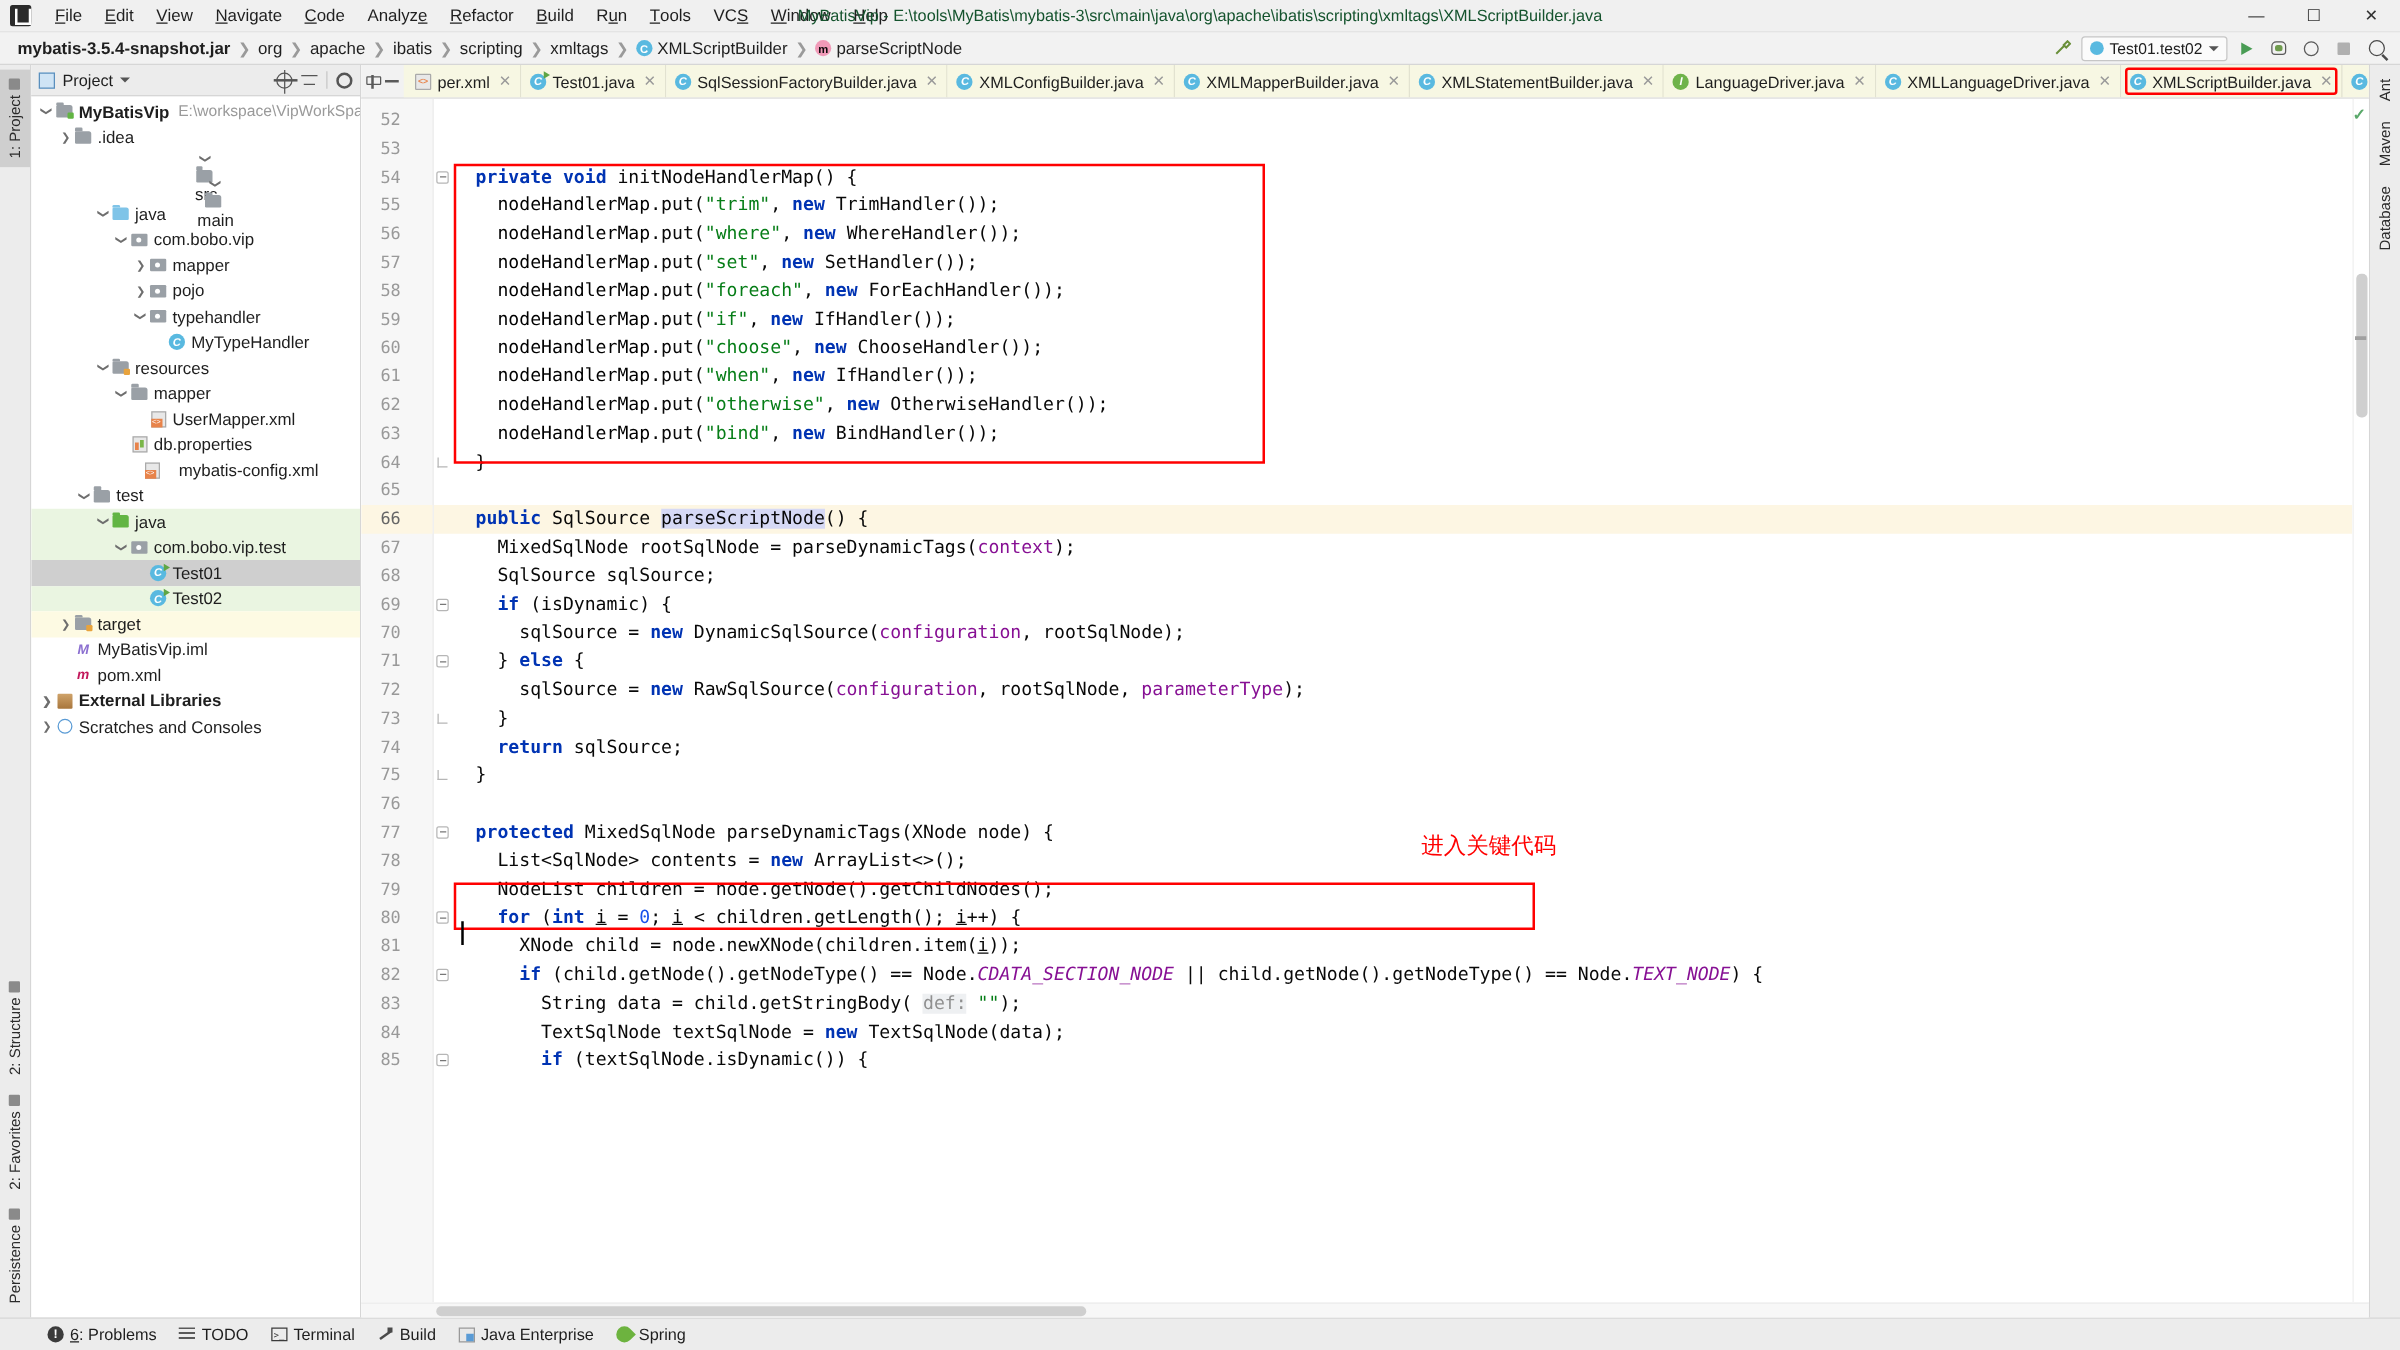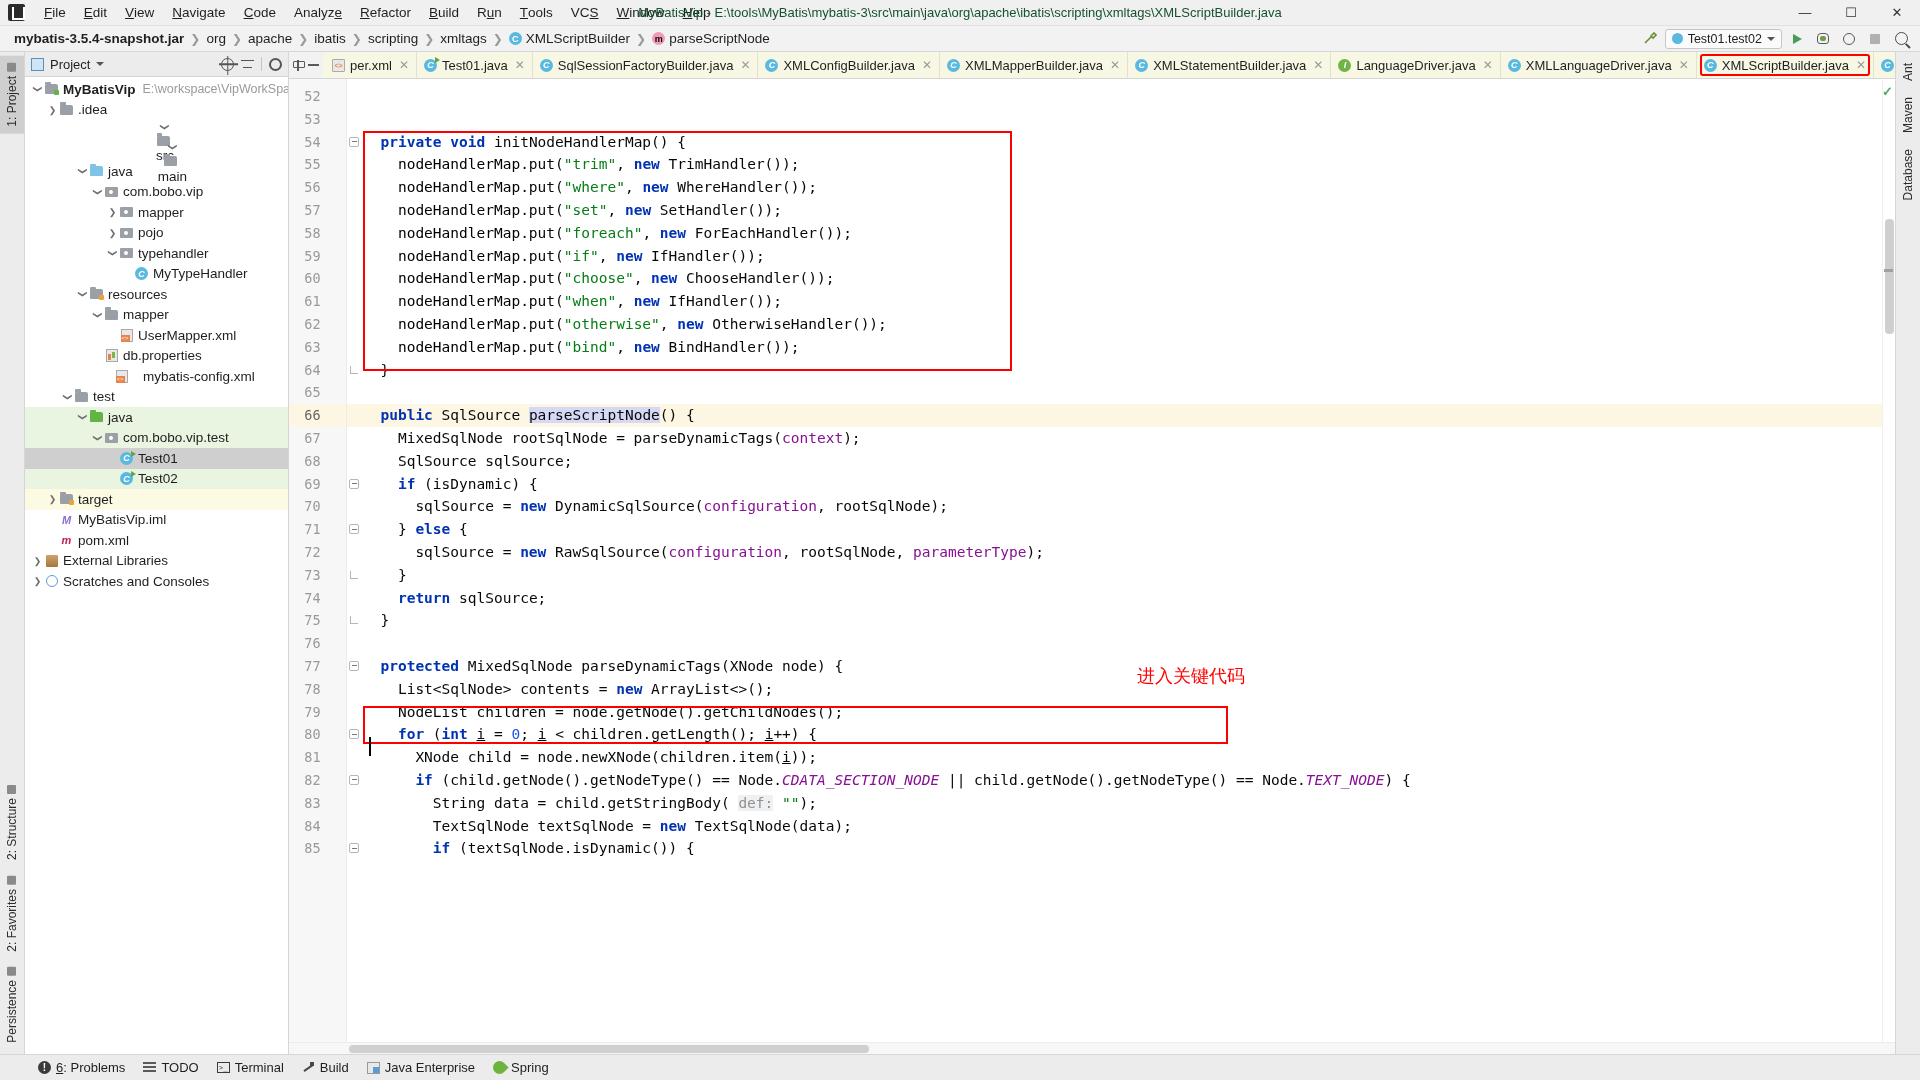--- a/index.html
+++ b/index.html
@@ -572,21 +572,21 @@
             </span>
             <span class="tlabel">MyBatisVip.iml</span>
           </div>
           <div class="trow " style="padding-left: 21px;">
             <span class="tarrow"></span>
             <span class="ticon">
               <span class="mvnf">m</span>
             </span>
             <span class="tlabel">pom.xml</span>
           </div>
-          <div class="trow " style="padding-left: 6px;">
+          <div class="trow " style="padding-left: 6px; font-weight: bold;">
             <span class="tarrow r"></span>
             <span class="ticon">
               <span class="libf"></span>
             </span>
             <span class="tlabel">External Libraries</span>
           </div>
           <div class="trow " style="padding-left: 6px;">
             <span class="tarrow r"></span>
             <span class="ticon">
               <span class="scrf"></span>

